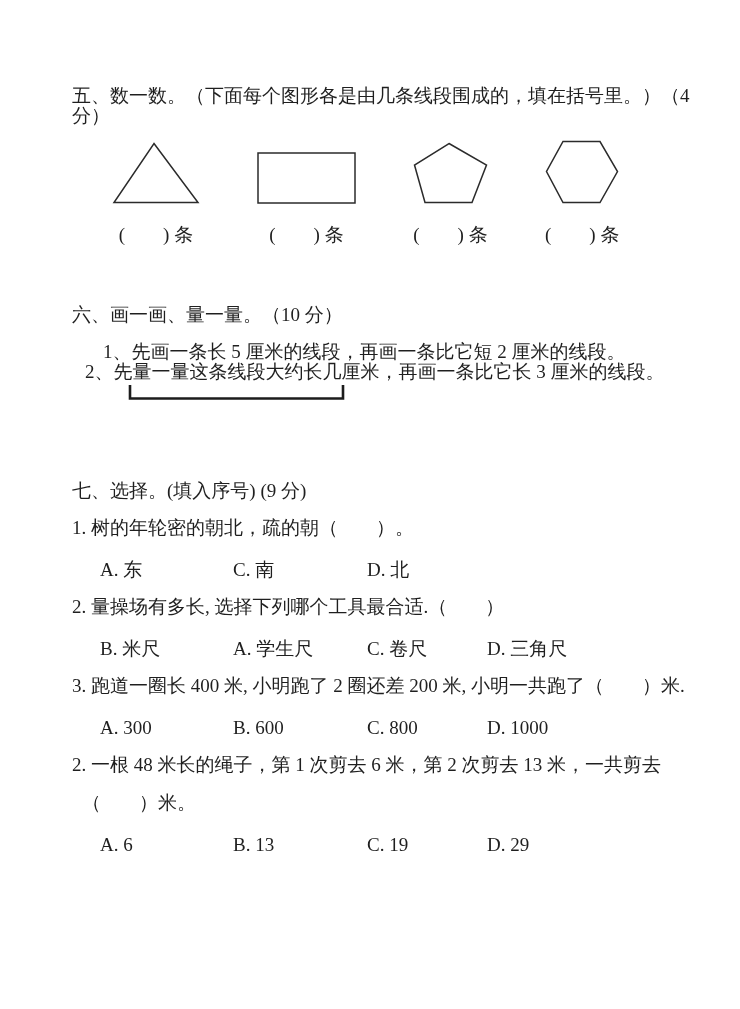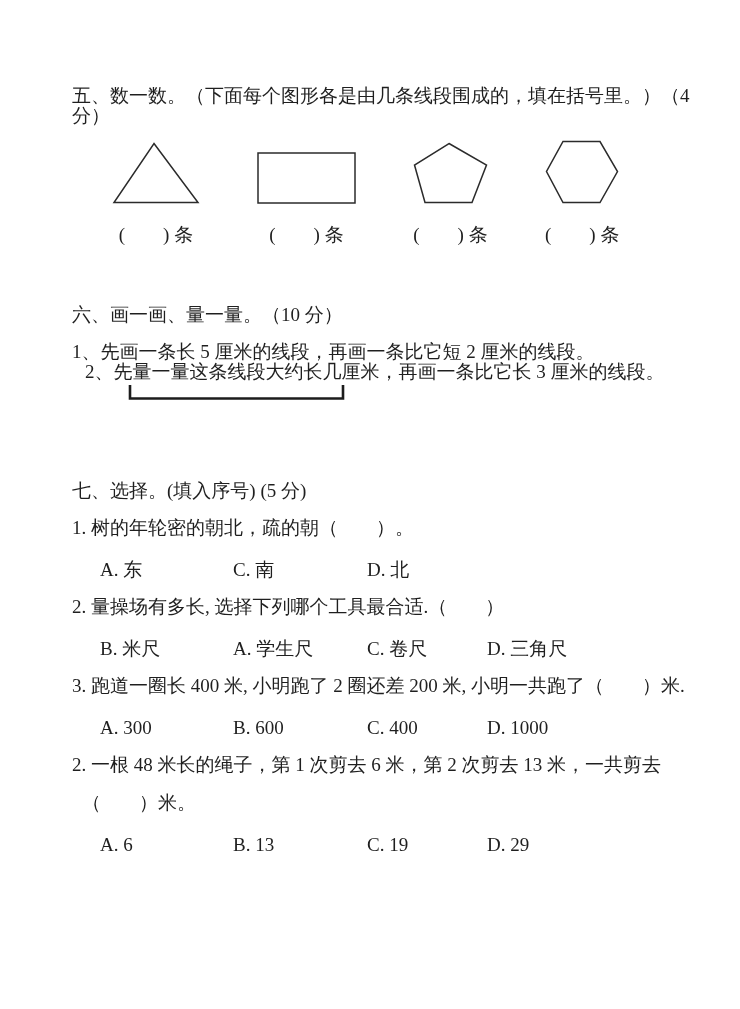--- a/index.html
+++ b/index.html
@@ -28,21 +28,21 @@
   .figure {
     display: flex;
     flex-direction: column;
     align-items: center;
     justify-content: flex-end;
   }
   .figure svg { display: block; }
   .figure .blank-label { margin-top: 21px; }
   .shape-outline { fill: none; stroke: #2b2b2b; stroke-width: 1.5; }
   .s6-heading { margin-top: 60px; }
-  .s6-item1 { margin-top: 17px; }
+  .s6-item1 { margin-top: 17px; margin-left: 31px; }
   .s6-item2 { margin-left: 13px; }
   .segment-wrap { margin-top: 2px; margin-left: 56px; height: 17px; }
   .s7-heading { margin-top: 80px; }
   .q-text { margin-top: 17px; }
   .q-text2 { margin-top: 18px; margin-left: 10px; }
   .opts {
     margin-top: 22px;
     padding-left: 28px;
     display: grid;
     grid-template-columns: 133px 134px 120px auto;
@@ -85,42 +85,42 @@
   <p class="heading s6-heading" data-bind="section6.heading">六、画一画、量一量。（10 分）</p>
   <p class="heading s6-item1" data-bind="section6.item1">1、先画一条长 5 厘米的线段，再画一条比它短 2 厘米的线段。</p>
   <p class="heading s6-item2" data-bind="section6.item2">2、先量一量这条线段大约长几厘米，再画一条比它长 3 厘米的线段。</p>
 
   <div class="segment-wrap">
     <svg width="217" height="17" viewBox="0 0 217 17">
       <path d="M2,1 L2,14.5 L215,14.5 L215,1" fill="none" stroke="#1c1c1c" stroke-width="2.6"></path>
     </svg>
   </div>
 
-  <p class="heading s7-heading" data-bind="section7.heading">七、选择。(填入序号) (5 分)</p>
+  <p class="heading s7-heading" data-bind="section7.heading">七、选择。(填入序号) (9 分)</p>
 
   <p class="heading q-text" data-bind="section7.questions.0.text">1. 树的年轮密的朝北，疏的朝（　　）。</p>
   <div class="opts">
     <span data-bind="section7.questions.0.options.0">A. 东</span>
     <span data-bind="section7.questions.0.options.2">C. 南</span>
     <span data-bind="section7.questions.0.options.3">D. 北</span>
   </div>
 
   <p class="heading q-text" data-bind="section7.questions.1.text">2. 量操场有多长, 选择下列哪个工具最合适.（　　）</p>
   <div class="opts">
     <span data-bind="section7.questions.1.options.1">B. 米尺</span>
     <span data-bind="section7.questions.1.options.0">A. 学生尺</span>
     <span data-bind="section7.questions.1.options.2">C. 卷尺</span>
     <span data-bind="section7.questions.1.options.3">D. 三角尺</span>
   </div>
 
   <p class="heading q-text" data-bind="section7.questions.2.text">3. 跑道一圈长 400 米, 小明跑了 2 圈还差 200 米, 小明一共跑了（　　）米.</p>
   <div class="opts">
     <span data-bind="section7.questions.2.options.0">A. 300</span>
     <span data-bind="section7.questions.2.options.1">B. 600</span>
-    <span data-bind="section7.questions.2.options.2">C. 400</span>
+    <span data-bind="section7.questions.2.options.2">C. 800</span>
     <span data-bind="section7.questions.2.options.3">D. 1000</span>
   </div>
 
   <p class="heading q-text" data-bind="section7.questions.3.text">2. 一根 48 米长的绳子，第 1 次剪去 6 米，第 2 次剪去 13 米，一共剪去</p>
   <p class="heading q-text2" data-bind="section7.questions.3.text2">（　　）米。</p>
   <div class="opts">
     <span data-bind="section7.questions.3.options.0">A. 6</span>
     <span data-bind="section7.questions.3.options.1">B. 13</span>
     <span data-bind="section7.questions.3.options.2">C. 19</span>
     <span data-bind="section7.questions.3.options.3">D. 29</span>

